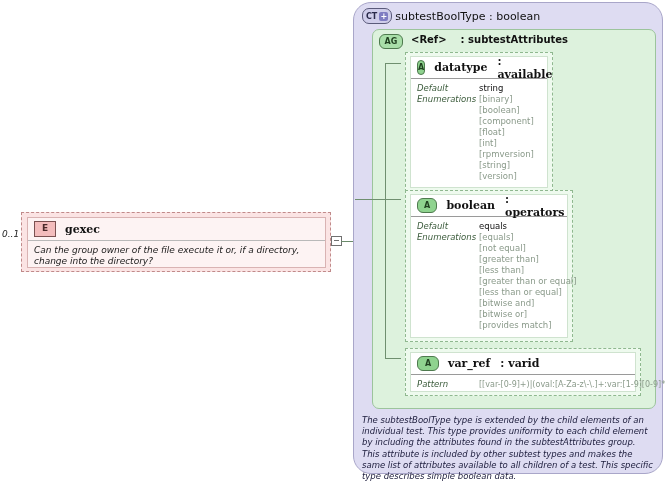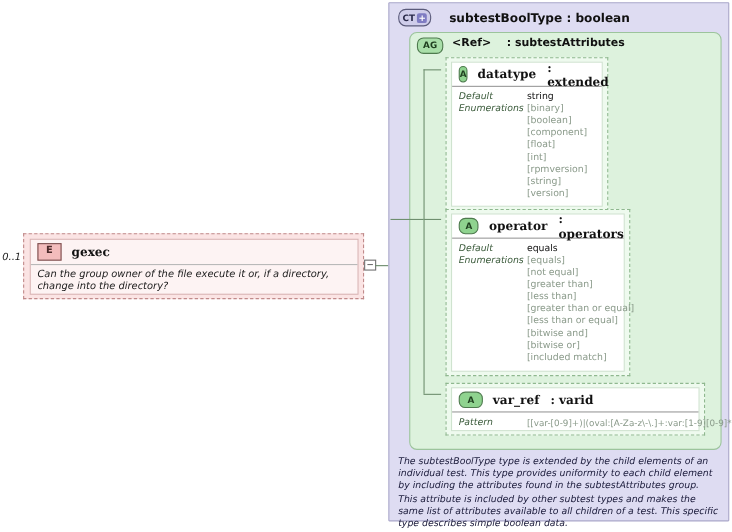--- a/index.html
+++ b/index.html
@@ -118,21 +118,21 @@
 
   
   #ct-panel {
     position: absolute;
     left: 353px;
     top: 2px;
     width: 310px;
     height: 472px;
     background: #dedcf2;
     border: 1px solid #a9a6c9;
-    border-radius: 1px;
+    border-radius: 18px;
     box-sizing: border-box;
   }
   #ct-header {
     position: absolute;
     left: 8px;
     top: 5px;
     display: flex;
     align-items: center;
   }
   .badge-ct {
@@ -154,23 +154,23 @@
     height: 9px;
     margin-left: 2px;
     border-radius: 2px;
     background: #7f7cc2;
     color: #fff;
     font-size: 8px;
     line-height: 9px;
     text-align: center;
   }
   #ct-title {
-    margin-left: 16px;
+    margin-left: 3px;
     font-size: 11px;
-    font-weight: bold;
+    font-weight: normal;
     color: #111;
     font-family: "DejaVu Sans", "Liberation Sans", sans-serif;
   }
 
   
   #ag-panel {
     position: absolute;
     left: 18px;
     top: 26px;
     width: 284px;
@@ -365,21 +365,21 @@
     <div class="tree-h" style="left:12px; top:33px; width:16px;"></div>
     <div class="tree-h" style="left:12px; top:169px; width:16px;"></div>
     <div class="tree-h" style="left:12px; top:328px; width:16px;"></div>
     <div class="tree-h" style="left:-18px; top:169px; width:30px;"></div>
 
     <div class="attr-box" style="left:32px; top:22px; width:148px; height:140px;">
       <div class="attr-inner">
         <div class="attr-header">
           <span class="badge-a">A</span>
           <span class="attr-name">datatype</span>
-          <span class="attr-type">: extended</span>
+          <span class="attr-type">: available</span>
         </div>
         <div class="facet-rows">
           <div class="facet-labels">
             <div class="facet-label">Default</div>
             <div class="facet-label">Enumerations</div>
           </div>
           <div class="facet-values">
             <div class="facet-default">string</div>
             <div class="enum-item">[binary]</div>
             <div class="enum-item">[boolean]</div>
@@ -391,39 +391,39 @@
             <div class="enum-item">[version]</div>
           </div>
         </div>
       </div>
     </div>
 
     <div class="attr-box" style="left:32px; top:160px; width:168px; height:152px;">
       <div class="attr-inner">
         <div class="attr-header">
           <span class="badge-a">A</span>
-          <span class="attr-name">operator</span>
+          <span class="attr-name">boolean</span>
           <span class="attr-type">: operators</span>
         </div>
         <div class="facet-rows">
           <div class="facet-labels">
             <div class="facet-label">Default</div>
             <div class="facet-label">Enumerations</div>
           </div>
           <div class="facet-values">
             <div class="facet-default">equals</div>
             <div class="enum-item">[equals]</div>
             <div class="enum-item">[not equal]</div>
             <div class="enum-item">[greater than]</div>
             <div class="enum-item">[less than]</div>
             <div class="enum-item">[greater than or equal]</div>
             <div class="enum-item">[less than or equal]</div>
             <div class="enum-item">[bitwise and]</div>
             <div class="enum-item">[bitwise or]</div>
-            <div class="enum-item">[included match]</div>
+            <div class="enum-item">[provides match]</div>
           </div>
         </div>
       </div>
     </div>
 
     <div class="attr-box" style="left:32px; top:318px; width:236px; height:48px;">
       <div class="attr-inner">
         <div class="attr-header">
           <span class="badge-a">A</span>
           <span class="attr-name">var_ref</span>

